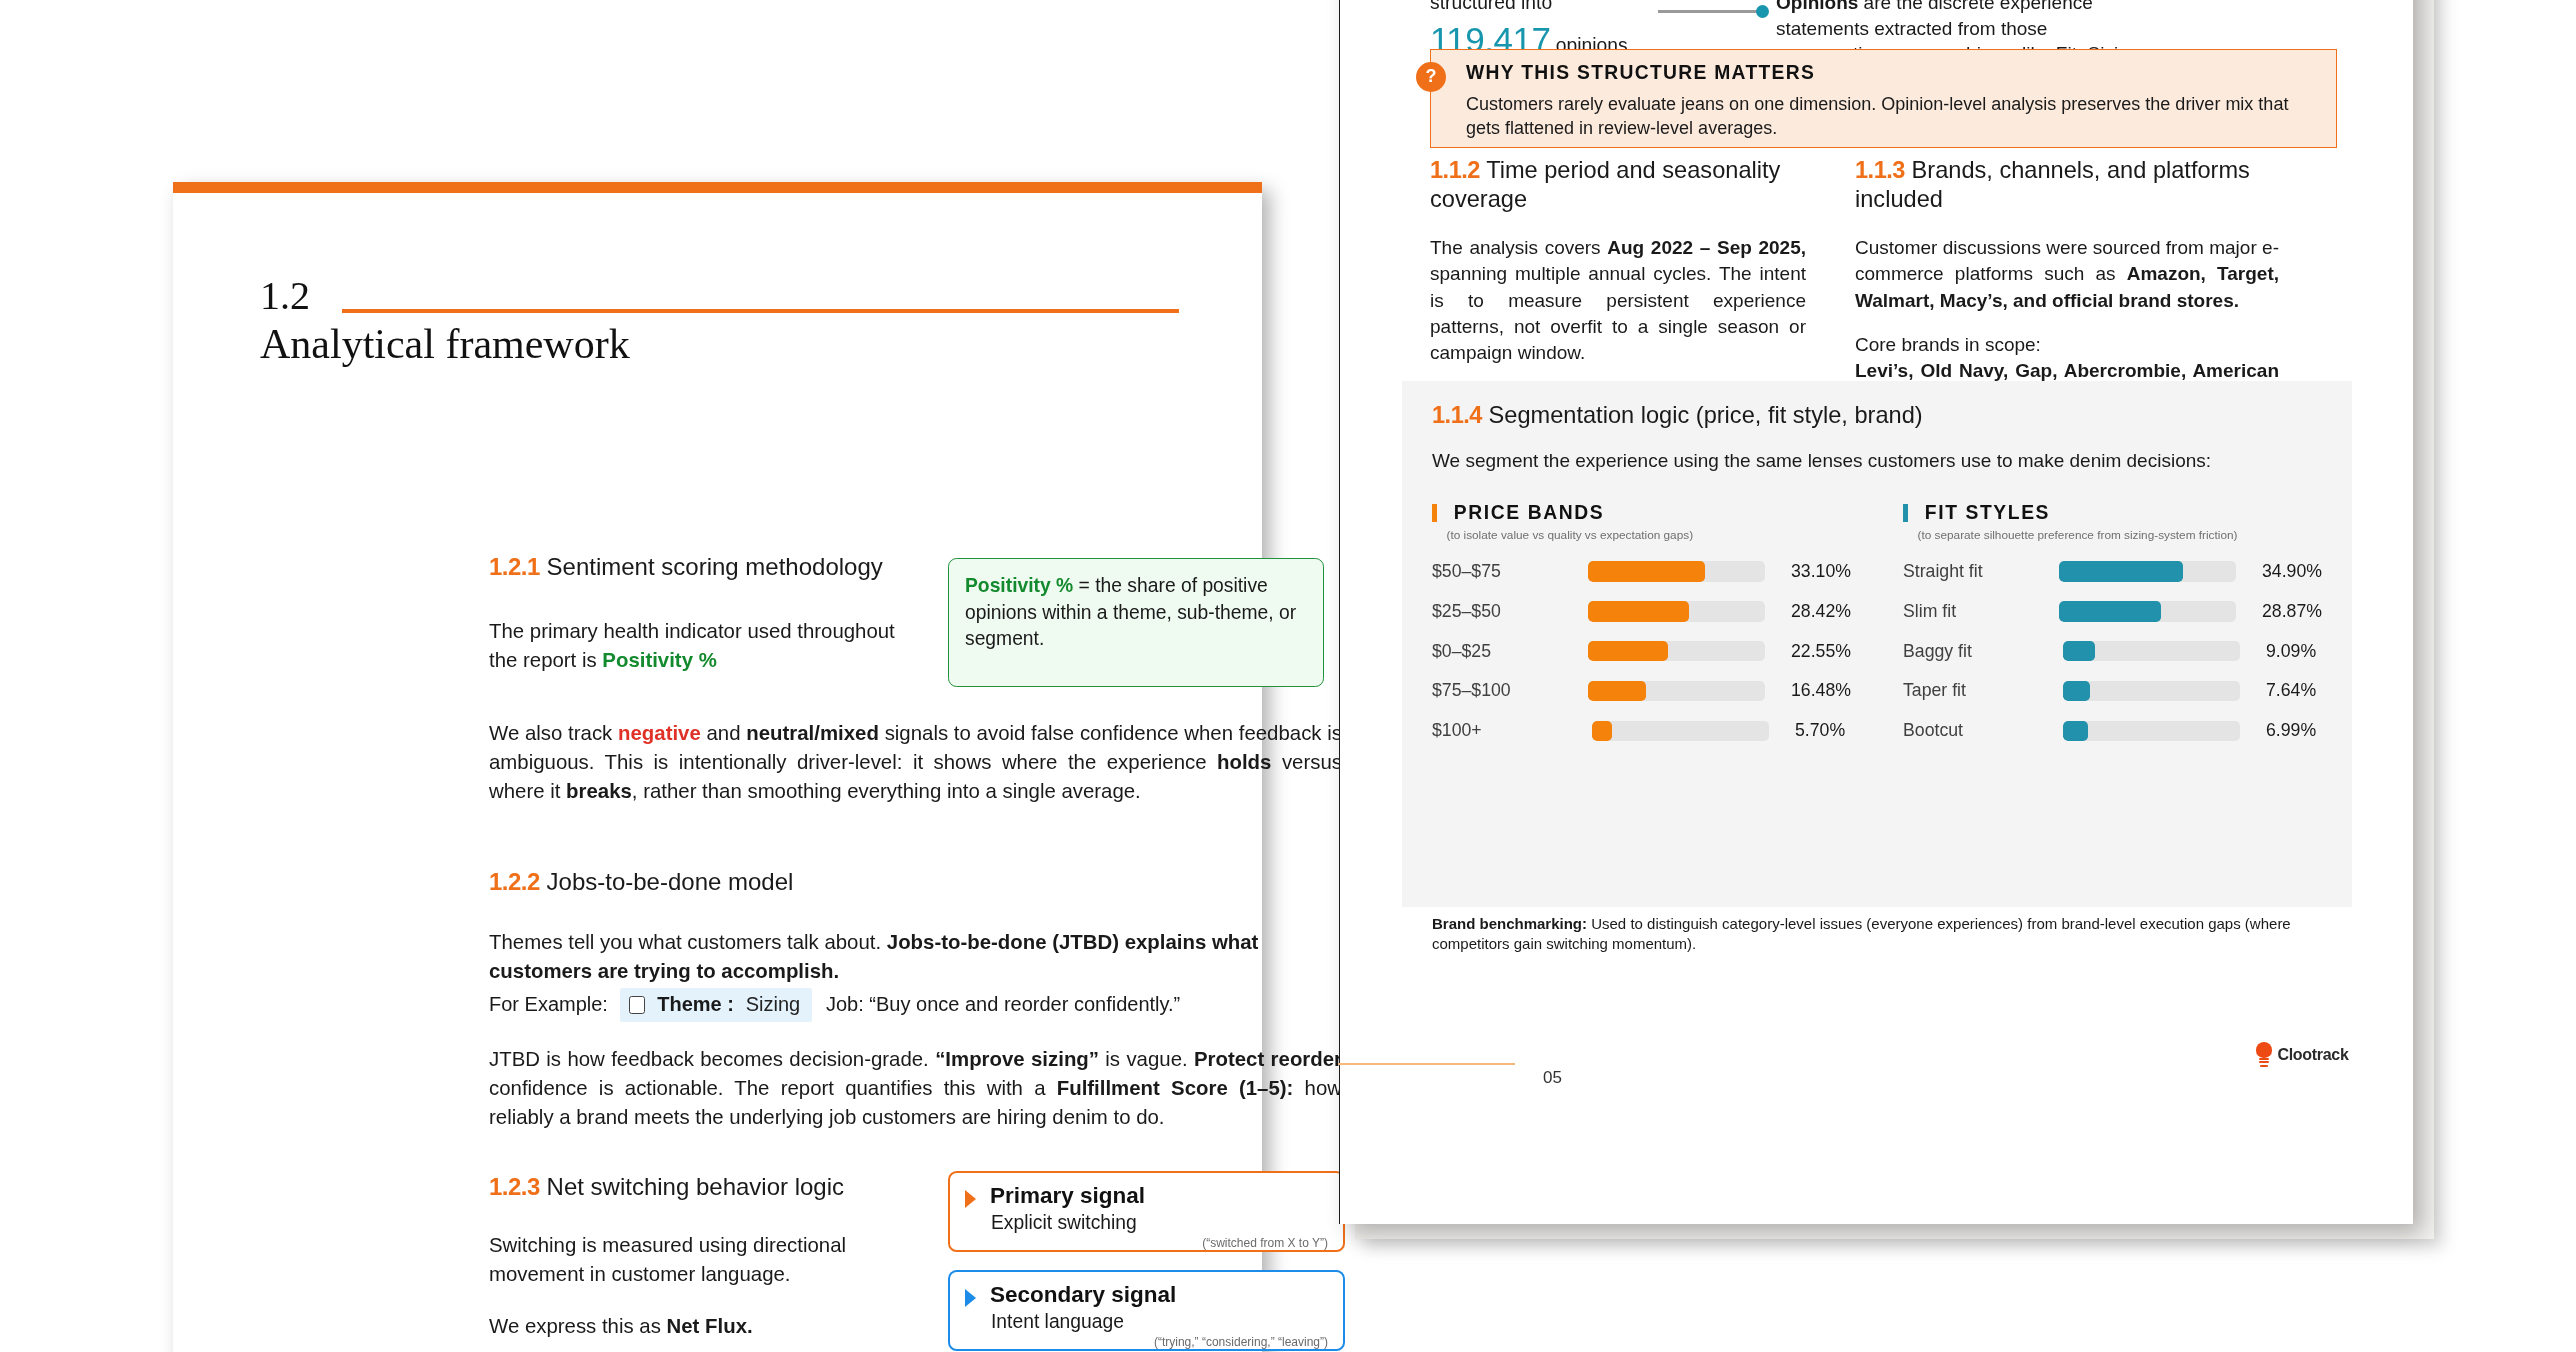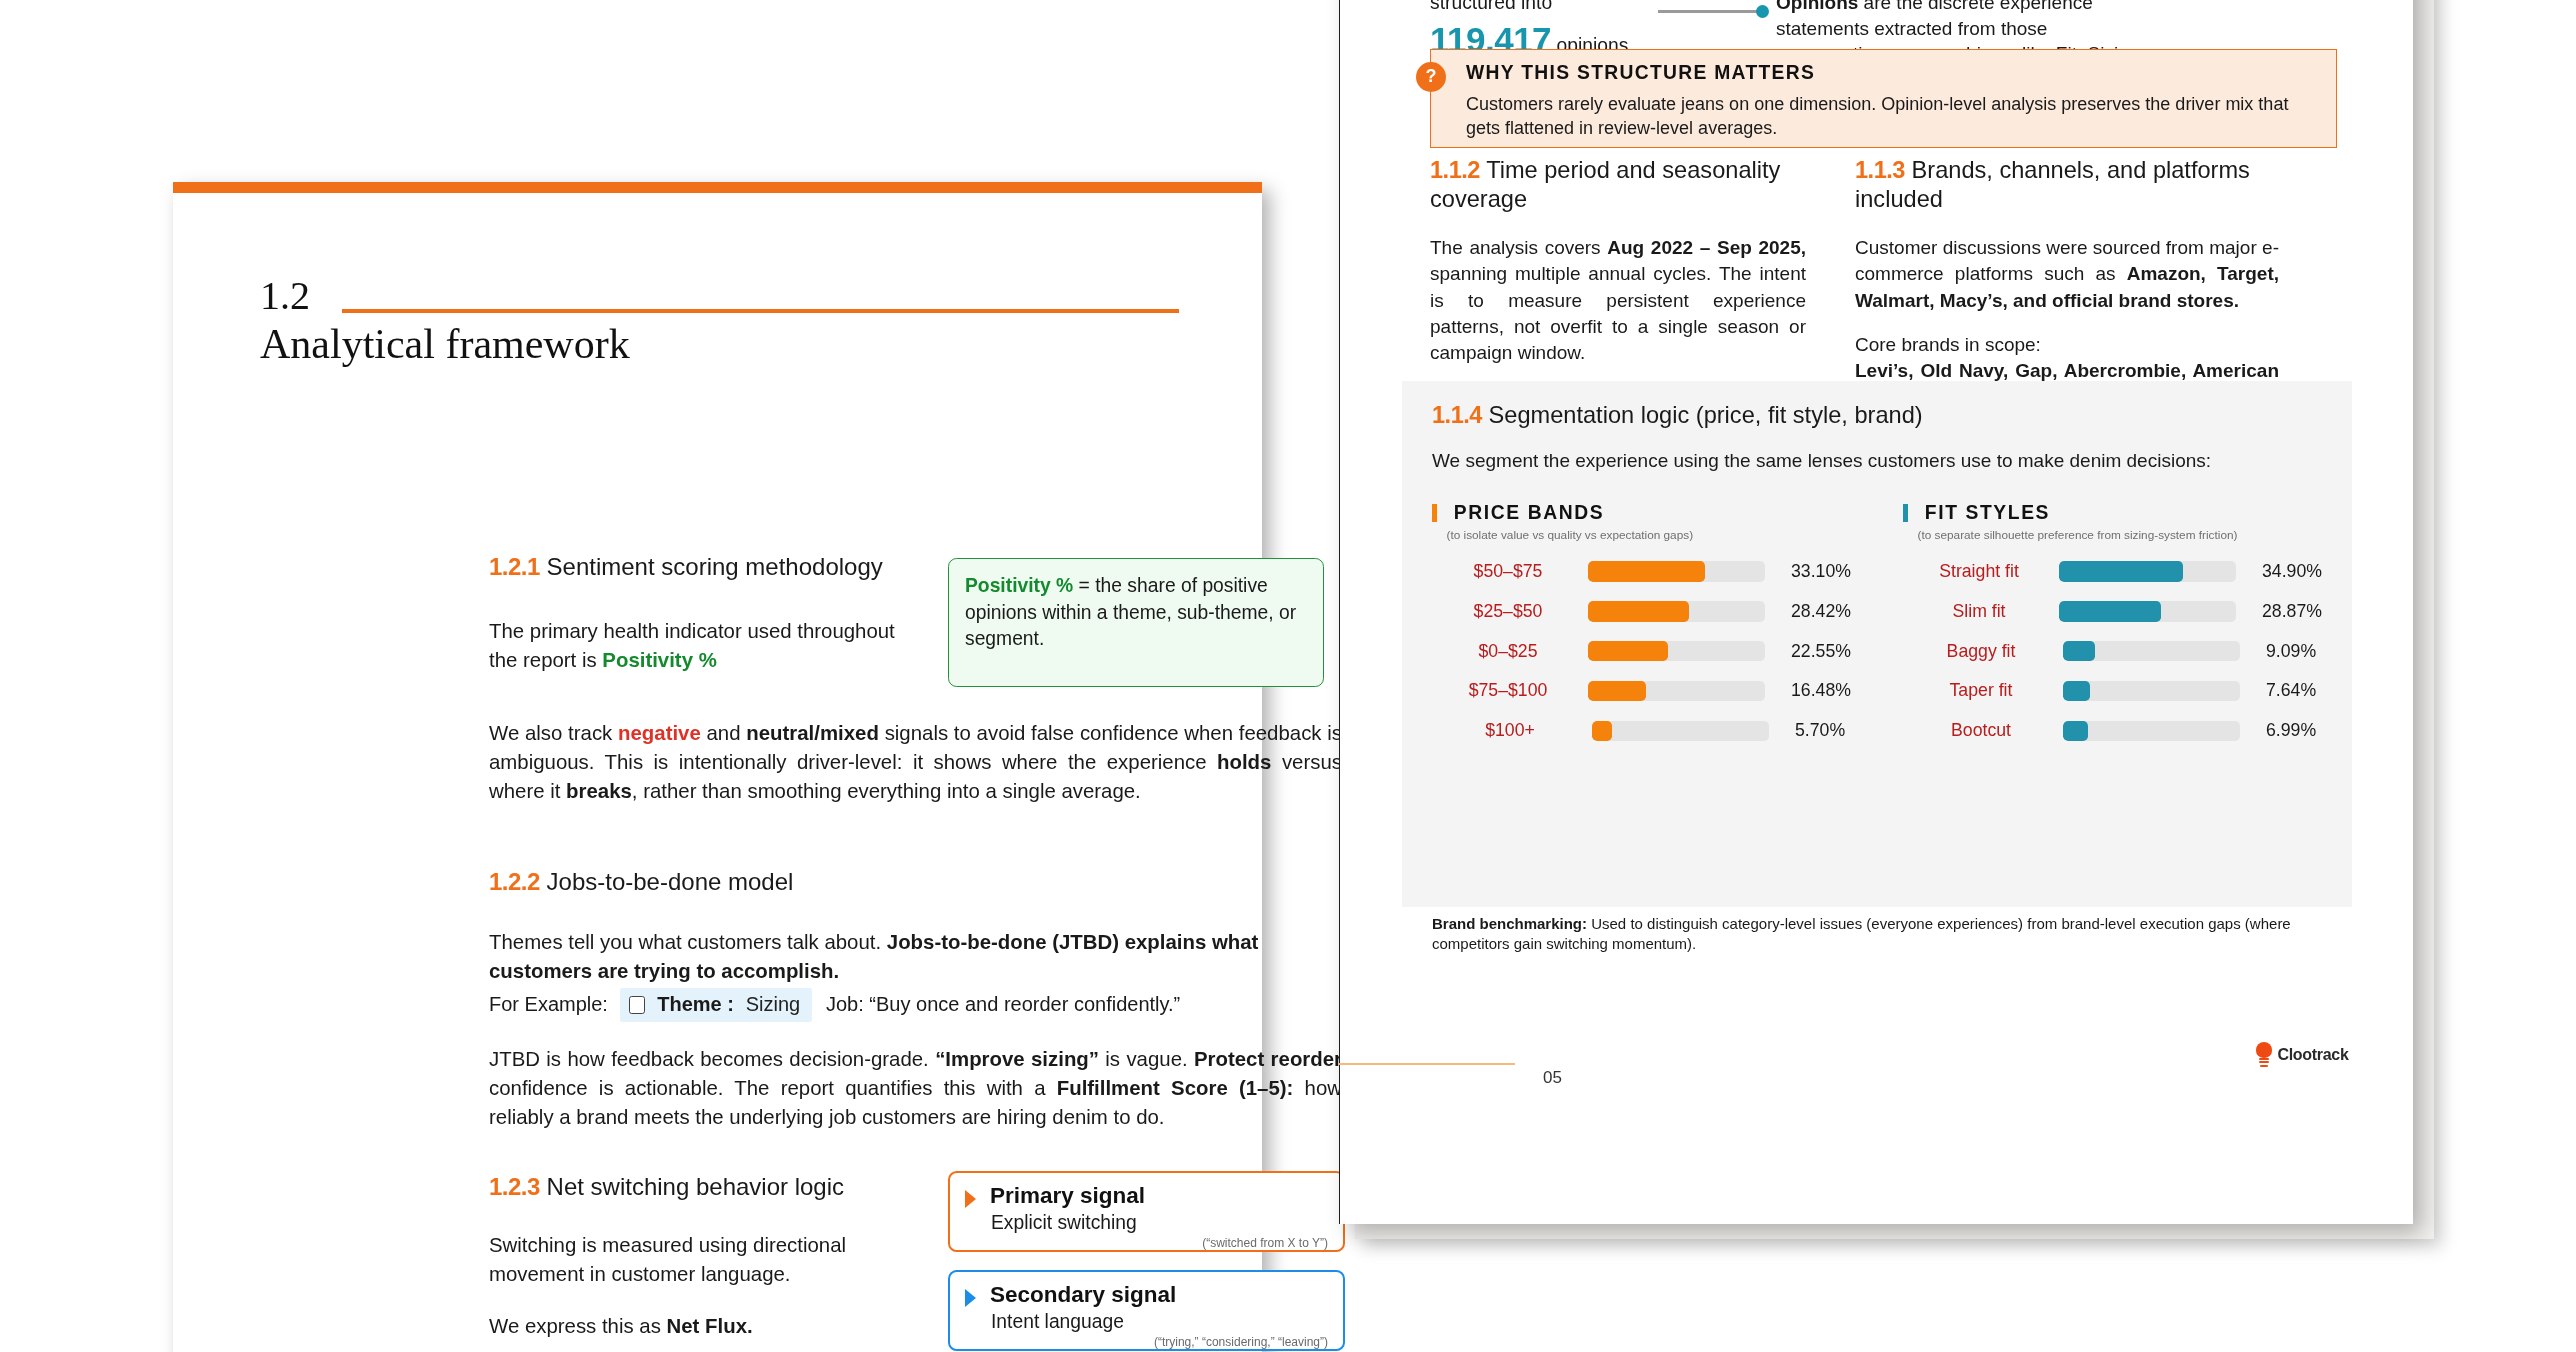--- a/index.html
+++ b/index.html
@@ -104,21 +104,21 @@
   .sig-title{font-size:22.5px;font-weight:bold;color:#111;line-height:1.1;}
   .sig-sub{font-size:19.3px;color:#1a1a1a;margin-left:26px;line-height:1.2;margin-top:2.1px;}
   .sig-note{font-size:12px;color:#6a6a6a;margin-left:26px;margin-top:2.1px;line-height:1.2;text-align:right;}
 
   
   #page-right .inner{position:absolute;left:0;top:0;width:100%;height:100%;}
 
   .r-abs{position:absolute;}
 
   .opin-left{left:90px;top:156px;width:231px;font-size:19.3px;line-height:1.35;color:#1a1a1a;}
-  .bignum{color:#1896AE;font-weight:bold;font-size:35px;letter-spacing:-0.5px;}
+  .bignum{color:#1896AE;font-weight:normal;font-size:35px;letter-spacing:-0.5px;}
   .connector{position:absolute;left:318px;top:176px;width:102px;height:2.7px;background:#9a9a9a;}
   .condot{position:absolute;left:416px;top:171px;width:13px;height:13px;border-radius:50%;background:#1896AE;}
   .opin-right{left:436px;top:156px;width:386px;font-size:19px;line-height:1.35;color:#1a1a1a;}
 
   
   .whybox{
     left:90px;top:215px;width:907px;height:99px;box-sizing:border-box;
     background:#FCEADC;border:1.6px solid #F0701A;padding:11.8px 21.5px 0 35px;
   }
   .qmark{
@@ -145,21 +145,21 @@
   .card .rbody{font-size:19px;}
 
   .charts{display:flex;gap:52px;margin-top:28px;}
   .chartcol{width:419px;}
   .ch-title{display:flex;align-items:center;gap:17px;}
   .ch-bar-mark{width:4.8px;height:18px;display:inline-block;}
   .ch-name{font-size:19.3px;font-weight:bold;letter-spacing:1.6px;color:#111;}
   .ch-sub{font-size:11.8px;color:#6f6f6f;margin:3.2px 0 0 14.5px;}
   .rows{margin-top:16px;}
   .row{display:flex;align-items:center;height:28px;margin-bottom:11.8px;}
-  .rlabel{font-size:17.7px;color:#b91c1c;text-align:center;width:156px;padding-right:4px;white-space:nowrap;}
+  .rlabel{font-size:17.7px;color:#404040;text-align:left;width:156px;padding-right:4px;white-space:nowrap;}
   .track{flex:0 0 auto;width:177px;height:20.4px;background:#E4E4E4;border-radius:4.8px;position:relative;overflow:hidden;}
   .fill{position:absolute;left:0;top:0;height:100%;border-radius:4.8px;}
   .rval{font-size:17.7px;color:#1a1a1a;padding-left:26px;white-space:nowrap;}
 
   .bench{left:92px;top:1080px;width:918px;font-size:15px;line-height:1.36;color:#1a1a1a;}
 
   
   .foot-rule{position:absolute;left:-1.6px;top:1229px;width:177px;height:2.1px;background:#F7B87C;}
   .foot-num{position:absolute;left:203px;top:1214px;font-size:17px;color:#333;margin-top:20px;}
   .logo{position:absolute;left:916px;top:1208px;display:flex;align-items:center;gap:5.4px;}

